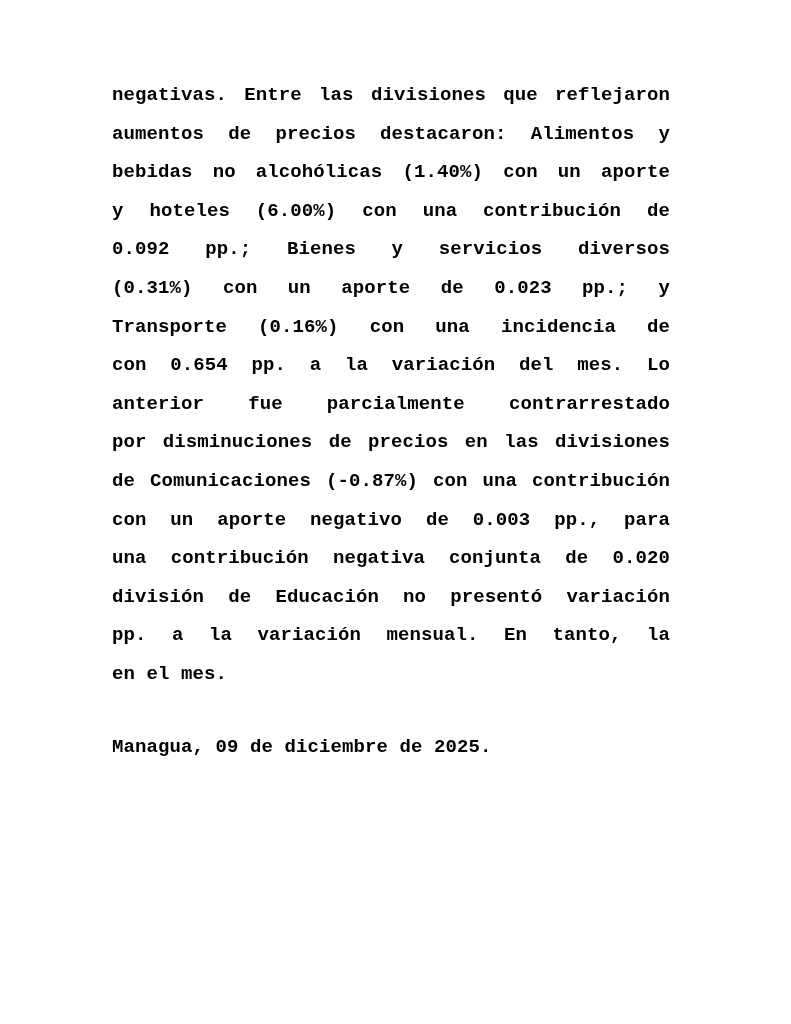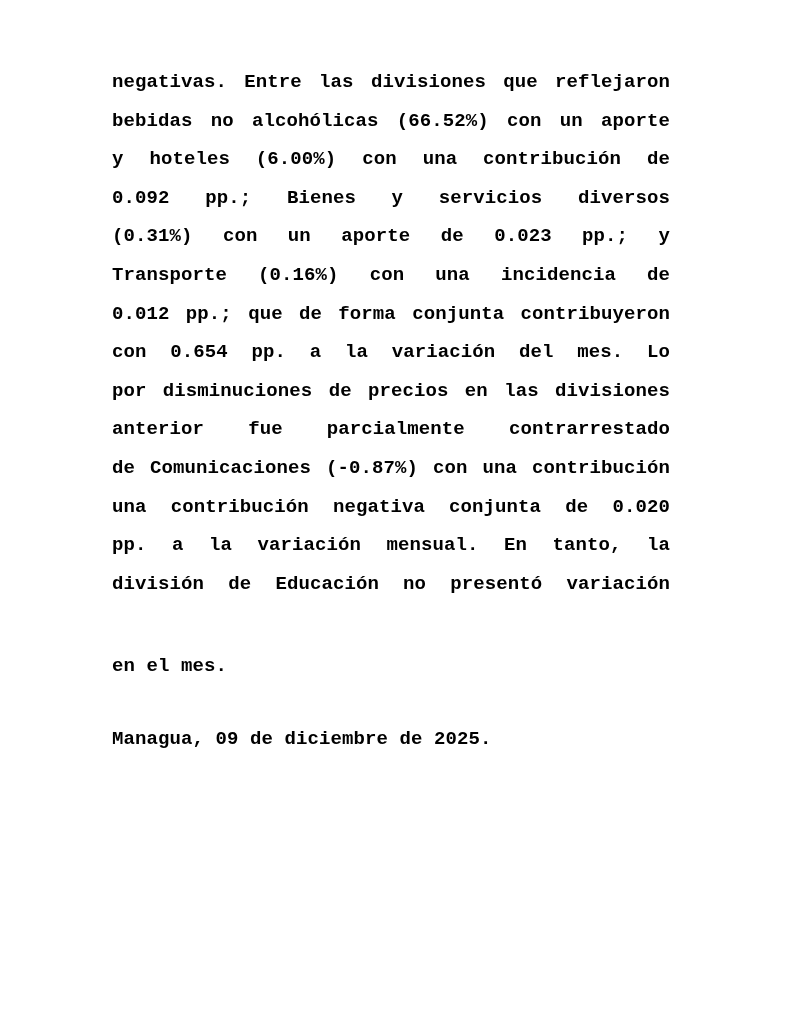--- a/index.html
+++ b/index.html
@@ -10,67 +10,67 @@
     width: 791px;
     height: 1024px;
     background: #ffffff;
     position: relative;
     overflow: hidden;
     font-family: "Liberation Mono", "DejaVu Sans Mono", monospace;
   }
   .page {
     position: absolute;
     left: 112px;
-    top: 63px;
+    top: 76px;
     width: 558px;
     color: #000000;
   }
   .line {
     font-size: 19px;
     font-weight: 700;
     line-height: 38.6px;
     white-space: nowrap;        
     text-align: justify;
     text-align-last: justify;   
     -moz-text-align-last: justify;
     letter-spacing: 0.1px;
   }
   .line.para-end {
     text-align: left;
     text-align-last: left;
-    margin-top: 44px;
     -moz-text-align-last: left;
   }
   .dateline {
     margin-top: 34px;
     font-size: 19px;
     font-weight: 700;
     line-height: 38.6px;
     text-align: left;
     text-align-last: left;
     -moz-text-align-last: left;
     white-space: nowrap;
     letter-spacing: 0.1px;
   }
 </style>
 </head>
 <body style="background: rgb(255, 255, 255);">
 
 <div class="page" style="color: rgb(0, 0, 0);">
   <div>
     <div class="line">negativas. Entre las divisiones que reflejaron</div>
-    <div class="line">bebidas no alcohólicas (66.52%) con un aporte</div>
+    <div class="line">aumentos de precios destacaron: Alimentos y</div>
+    <div class="line">bebidas no alcohólicas (1.40%) con un aporte</div>
     <div class="line">y hoteles (6.00%) con una contribución de</div>
     <div class="line">0.092 pp.; Bienes y servicios diversos</div>
     <div class="line">(0.31%) con un aporte de 0.023 pp.; y</div>
     <div class="line">Transporte (0.16%) con una incidencia de</div>
-    <div class="line">0.012 pp.; que de forma conjunta contribuyeron</div>
     <div class="line">con 0.654 pp. a la variación del mes. Lo</div>
+    <div class="line">anterior fue parcialmente contrarrestado</div>
     <div class="line">por disminuciones de precios en las divisiones</div>
-    <div class="line">anterior fue parcialmente contrarrestado</div>
     <div class="line">de Comunicaciones (-0.87%) con una contribución</div>
+    <div class="line">con un aporte negativo de 0.003 pp., para</div>
     <div class="line">una contribución negativa conjunta de 0.020</div>
+    <div class="line">división de Educación no presentó variación</div>
     <div class="line">pp. a la variación mensual. En tanto, la</div>
-    <div class="line">división de Educación no presentó variación</div>
     <div class="line para-end">en el mes.</div>
   </div>
   <div class="dateline">Managua, 09 de diciembre de 2025.</div>
 </div>
 
 </body></html>

